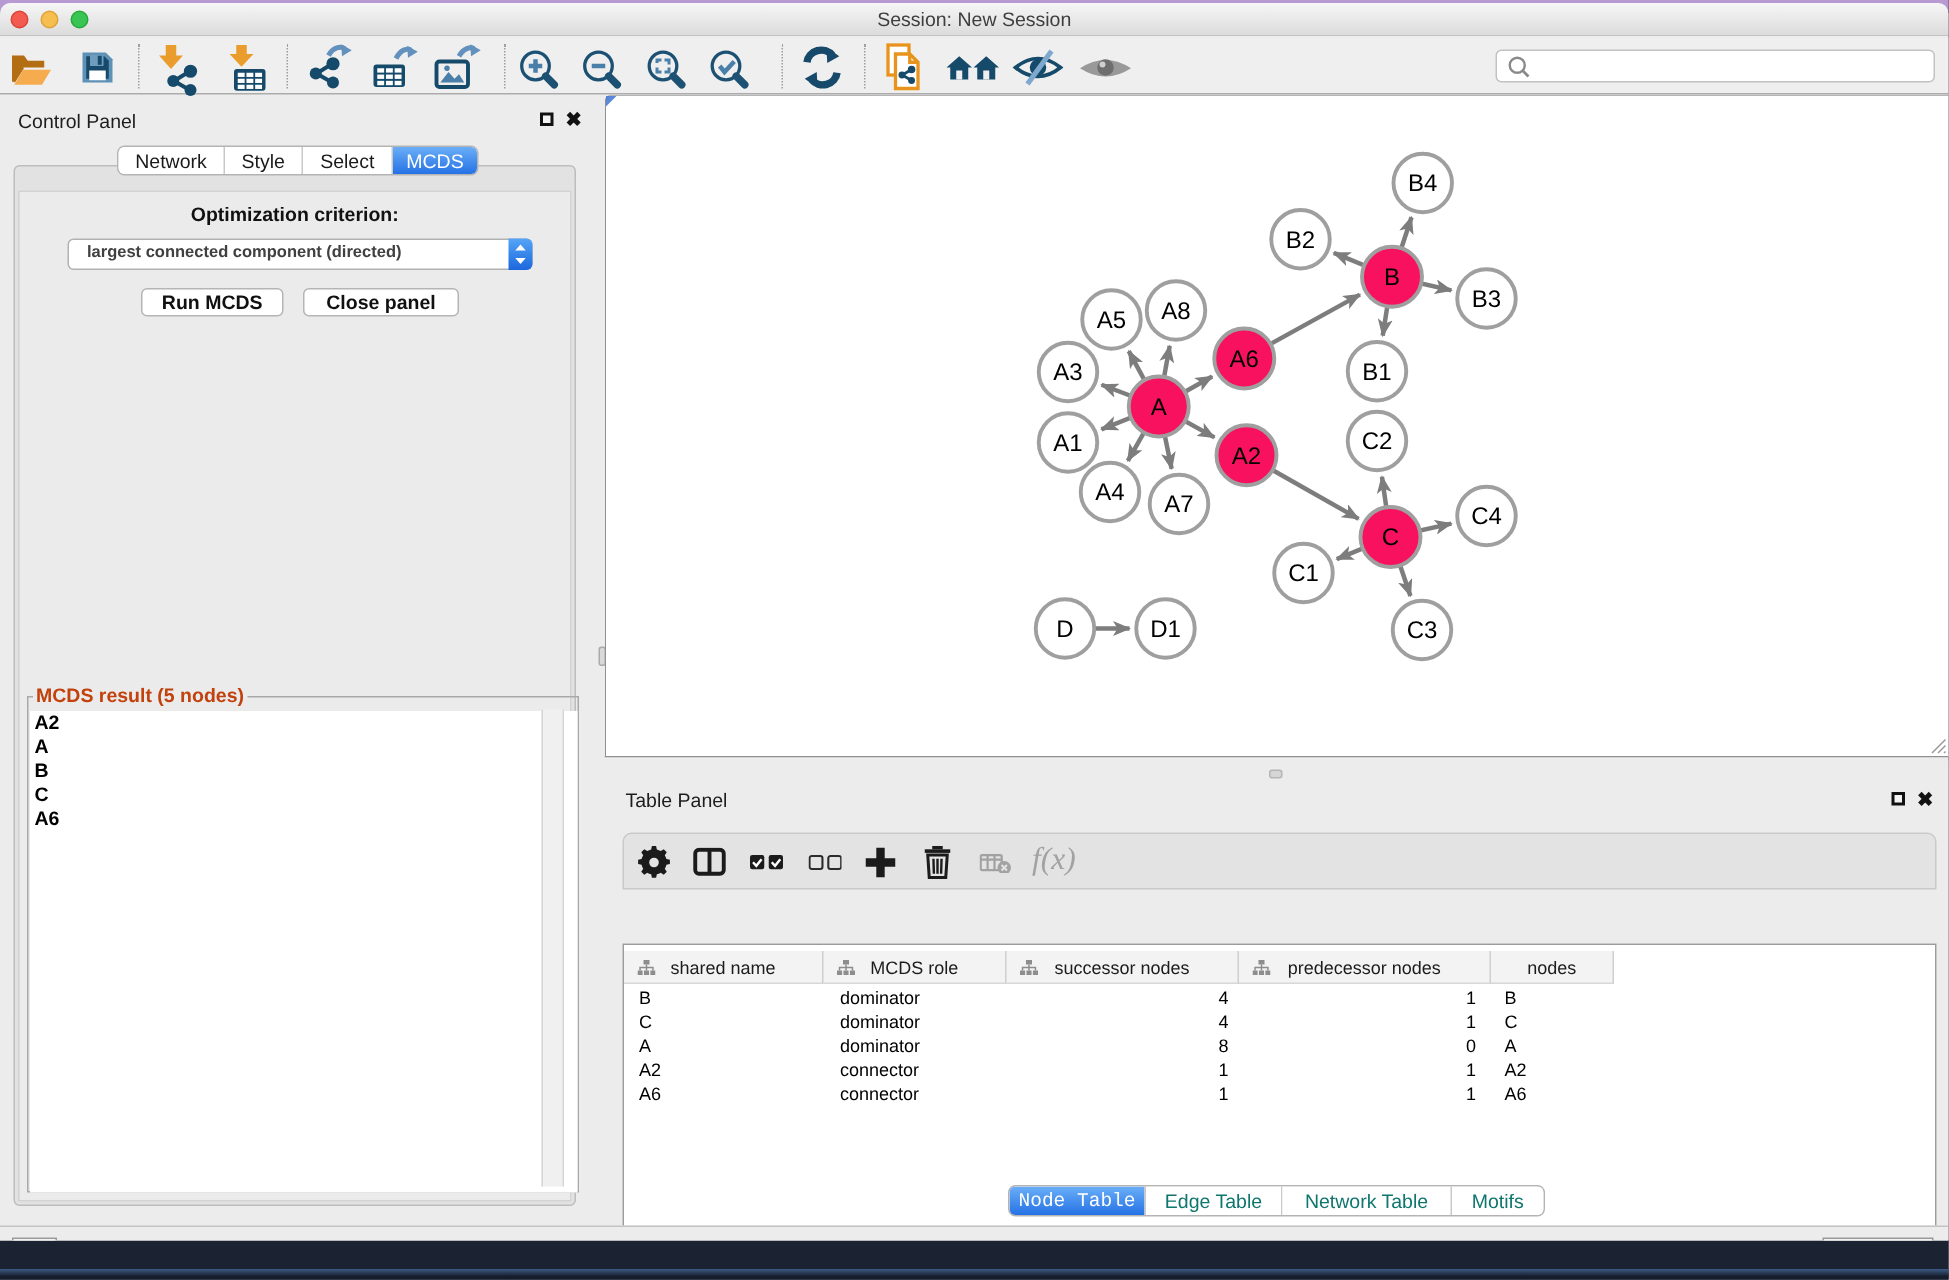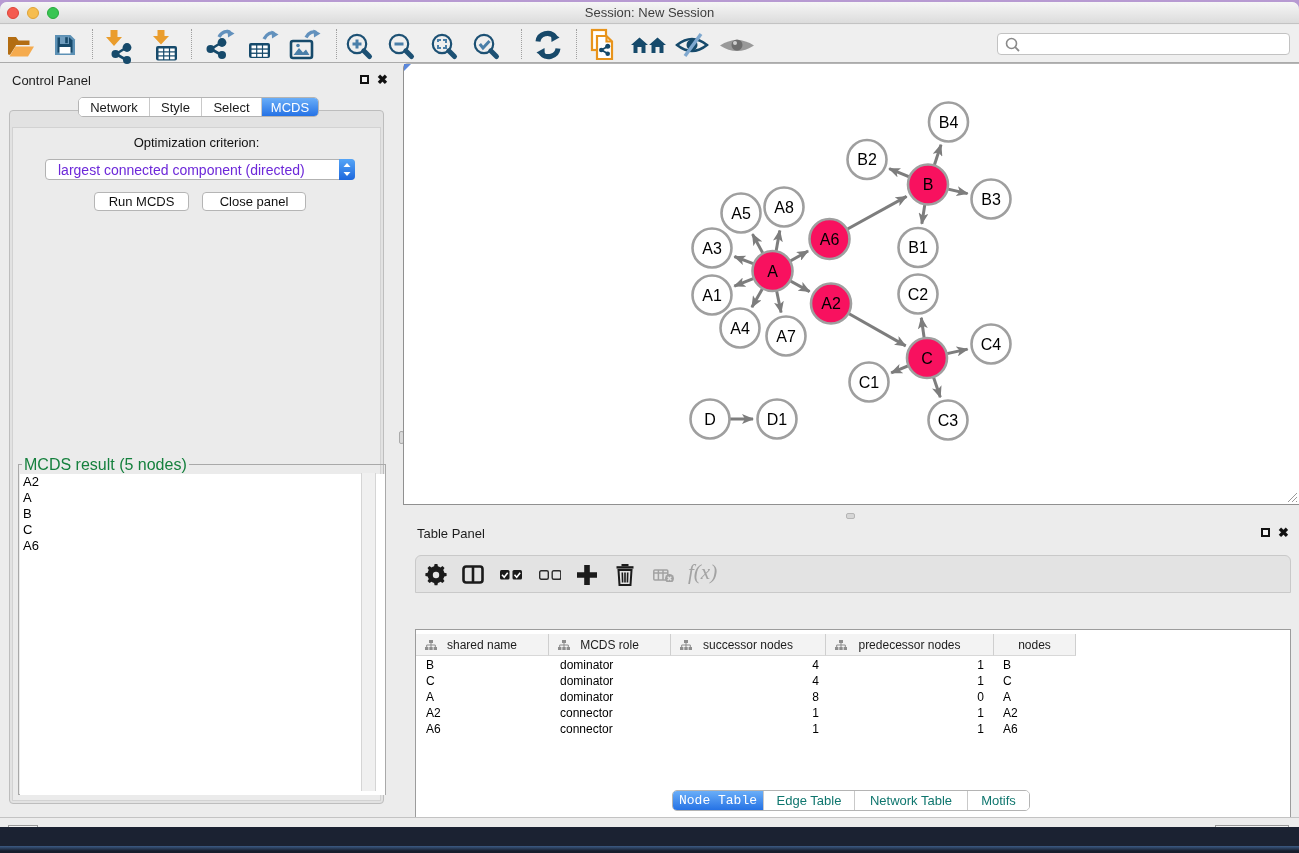--- a/index.html
+++ b/index.html
@@ -26,40 +26,40 @@
 #searchbox { position:absolute; left:997px; top:8px; width:293px; height:22px;
   background:#fff; border:1px solid #c2c2c2; border-radius:4px; }
 
 #cpanel { position:absolute; left:0; top:62px; width:391px; height:753px; background:#ececec; }
 .paneltitle { position:absolute; font-size:13px; color:#1d1d1d; }
 .float-ic { position:absolute; width:9px; height:9px; border:2px solid #111; background:#f4f4f4; }
 .close-ic { position:absolute; font-size:13px; font-weight:bold; color:#111; line-height:10px; }
 #cp-outer { position:absolute; left:9px; top:46px; width:375px; height:694px;
   background:#e2e2e2; border:1px solid #bdbdbd; border-radius:4px; }
 #cp-inner { position:absolute; left:2px; top:16px; width:369px; height:674px;
-  background:#ebebeb; border:1px solid #d2d2d2; }
+  background:#ebebeb; border:1px solid #d2d2d2;font-weight:bold; }
 #cp-tabs { position:absolute; left:78px; top:33px; height:20px; display:flex;
   border:1px solid #b4b4b4; border-radius:5px; overflow:hidden; background:#fff; }
 #cp-tabs .seg { font-size:13px; line-height:19px; text-align:center; color:#1a1a1a;
   border-right:1px solid #c9c9c9; background:#fff; }
 #cp-tabs .seg:last-child { border-right:none; }
 #cp-tabs .seg.sel, #tp-tabs .seg.sel { background:linear-gradient(#6aaef8,#2572e5); color:#fff; }
 
 #combo { position:absolute; left:32px; top:31px; width:310px; height:21px; background:#fff;
-  border:1px solid #b2b2b2; border-radius:4px; font-size:14px; color:#6d28d9; }
+  border:1px solid #b2b2b2; border-radius:4px; font-size:11px; color:#404040; }
 #combo .txt { position:absolute; left:12px; top:2px; }
 #combo .step { position:absolute; right:-1px; top:-1px; width:16px; height:21px;
   background:linear-gradient(#55a5f7,#1d67dd); border-radius:0 4px 4px 0; }
 .btn { position:absolute; height:19px; background:#fff; border:1px solid #b5b5b5;
   border-radius:4px; font-size:13px; color:#111; text-align:center; line-height:17px; }
 
 #mcds-fs { position:absolute; left:5px; top:336px; width:368px; height:331px;
   border:1px solid #a9a9a9; }
 #mcds-legend { position:absolute; left:3px; top:-9px; background:#ebebeb; padding:0 2px;
-  font-size:16px; color:#15803d; }
+  font-size:13px; color:#c2410c; }
 #mcds-list { position:absolute; left:1px; top:9px; width:365px; height:321px; background:#fff;
   font-size:13px; color:#000; }
 #mcds-list .it { padding-left:3px; height:16px; line-height:16px; }
 #mcds-scroll { position:absolute; right:9px; top:8px; width:15px; height:318px;
   background:#f0f0f0; border-left:1px solid #d5d5d5; border-right:1px solid #d5d5d5; }
 
 #netwin { position:absolute; left:403px; top:61px; width:896px; height:442px;
   background:#fff; border-left:1px solid #909090; border-bottom:1px solid #909090;
   border-top:1px solid #b5b5b5; border-radius:5px 0 0 0; }
 #net-title { position:absolute; top:0; left:0; width:100%; height:22px;

